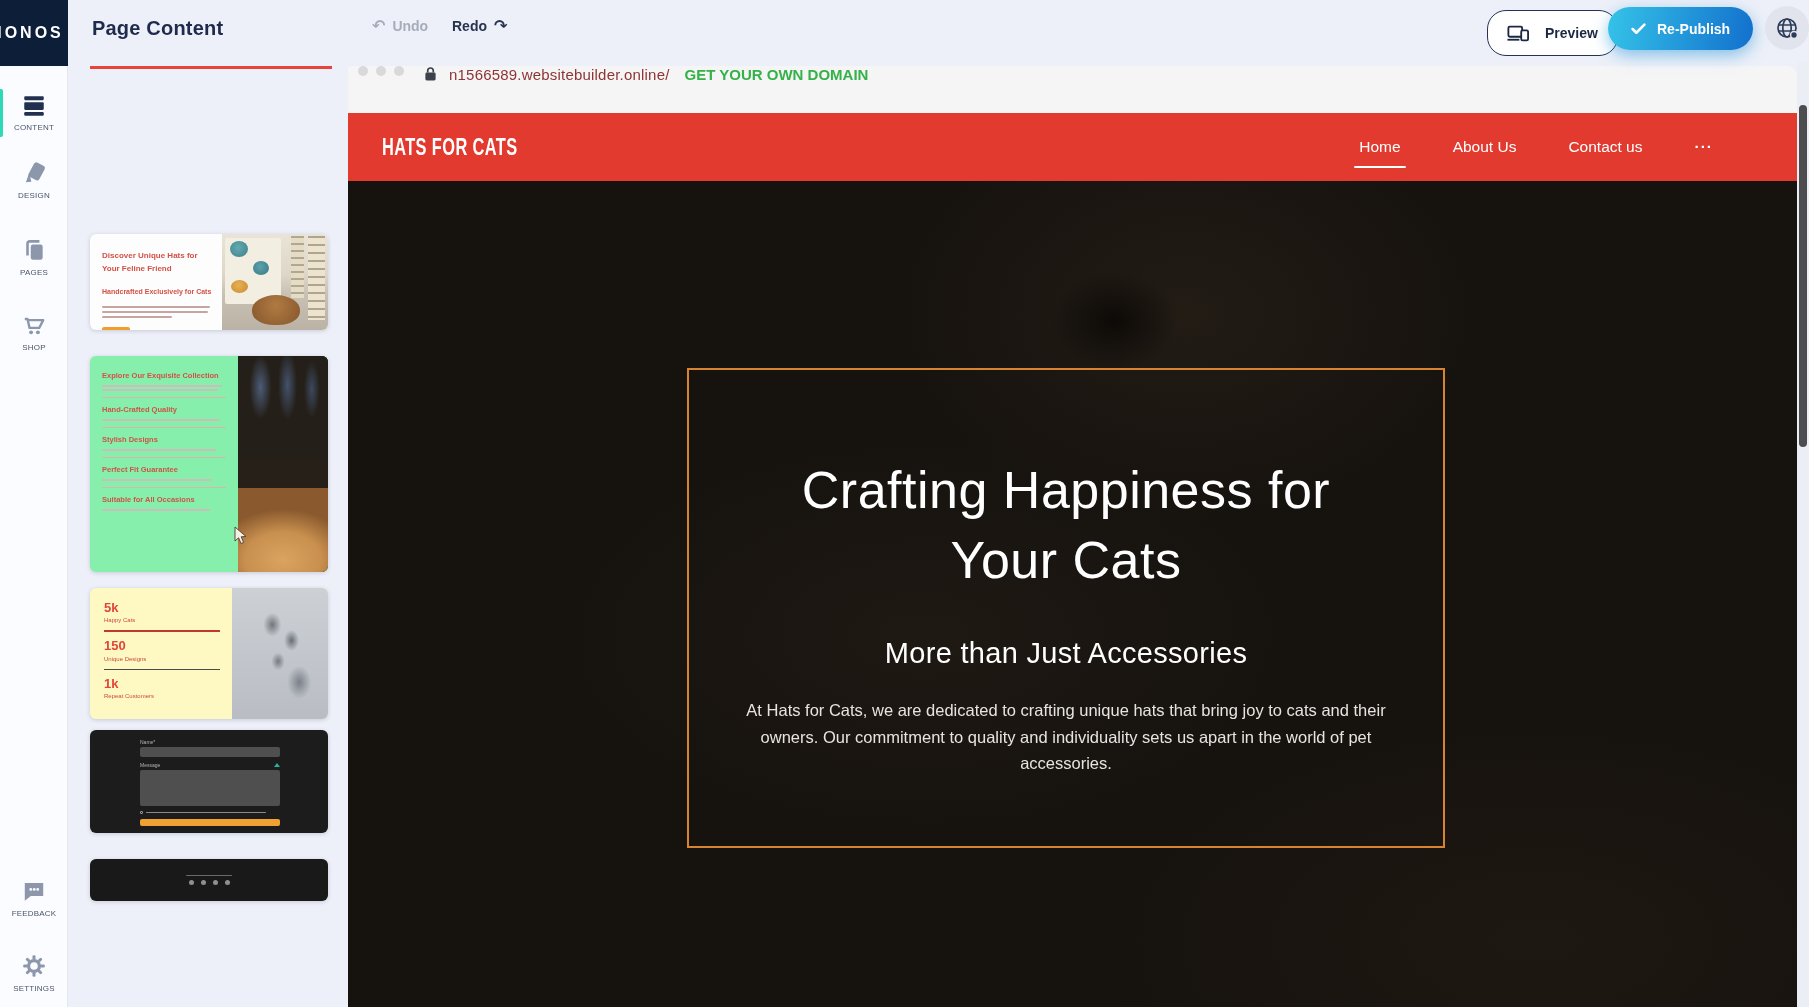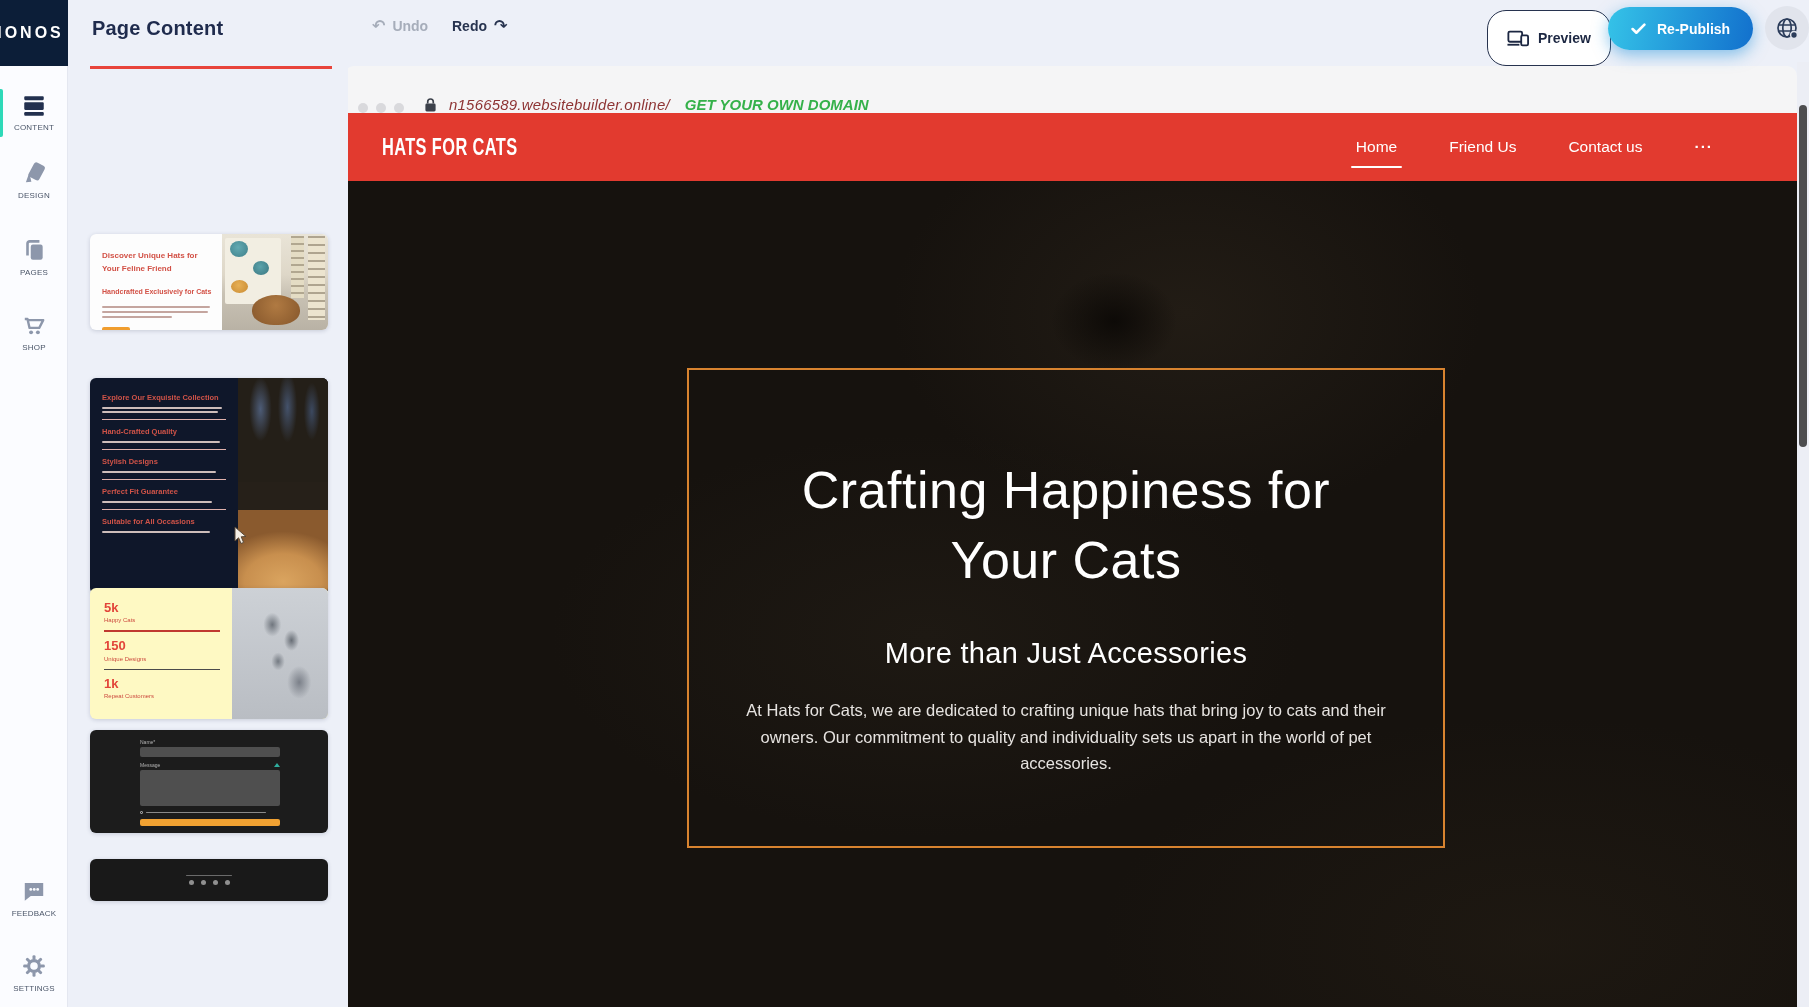--- a/index.html
+++ b/index.html
@@ -59,21 +59,21 @@
   .t2-dish  { position:absolute; left:9px; top:46px; width:17px; height:13px; border-radius:50%;
               background:radial-gradient(circle at 45% 40%, #e7b055, #c98a31); }
   .t2-strip { position:absolute; right:3px; top:2px; width:17px; height:84px; background:#ece4cf;
               background-image:repeating-linear-gradient(180deg, rgba(60,45,25,.35) 0 2px, transparent 2px 8px); }
   .t2-strip2{ position:absolute; right:24px; top:2px; width:13px; height:62px; background:#e4dcc4;
               background-image:repeating-linear-gradient(180deg, rgba(60,45,25,.3) 0 2px, transparent 2px 7px); }
   .t2-cat { position:absolute; left:30px; bottom:5px; width:48px; height:30px; border-radius:50% 50% 45% 45%;
             background:radial-gradient(circle at 50% 35%, #b07a42, #85562b); }
 
   
-  .t3 { top:378px; height:216px; background:#0f172a; }
+  .t3 { top:356px; height:216px; background:#86efac; }
   .t3-left { position:absolute; left:0; top:0; width:148px; height:100%; padding:15px 12px 0 12px; }
   .t3-h { font-size:7.5px; font-weight:700; color:#cf5348; }
   .t3-left .ph-line { background:#cdbdba; }
   .t3-div { height:1px; background:#e0b2ac; margin:6px 0 7px 0; }
   .t3-photo { position:absolute; right:0; top:0; width:90px; height:100%; background:#262019; }
   .t3-win { position:absolute; right:0; top:0; width:90px; height:104px;
             background:radial-gradient(14px 40px at 25% 30%, #4d5c77 0%, rgba(38,32,25,0) 80%),
                        radial-gradient(12px 44px at 55% 28%, #44526b 0%, rgba(38,32,25,0) 80%),
                        radial-gradient(10px 36px at 82% 32%, #3c4960 0%, rgba(38,32,25,0) 80%), #241f18; }
   .t3-fur { position:absolute; right:0; bottom:0; width:90px; height:84px;
@@ -114,36 +114,36 @@
   .t6-ico { width:5px; height:5px; border-radius:50%; background:#8f8f8f; }
   .t6 .ph-line { width:46px; height:1.5px; background:#6a6a6a; }
 
   
   .undo, .redo { position:absolute; top:18px; display:flex; align-items:center; gap:7px;
                  font-size:14px; cursor:pointer; z-index:25; }
   .undo { left:372px; color:#a6adba; font-weight:600; }
   .redo { left:452px; color:#27334f; font-weight:700; }
   .arrow-glyph { font-family:"DejaVu Sans", sans-serif; font-size:16px; line-height:1; }
 
-  .preview-btn { position:absolute; left:1487px; top:10px; height:56px; padding:0 19px;
+  .preview-btn { position:absolute; left:1487px; top:10px; height:46px; padding:0 19px;
                  border:1.6px solid #27334f; border-radius:19px; background:#fff;
-                 display:flex; align-items:center; gap:9px; font-size:14px; font-weight:700;
+                 display:flex; align-items:center; gap:16px; font-size:14px; font-weight:700;
                  color:#1c2742; cursor:pointer; z-index:25; }
   .republish-btn { position:absolute; left:1608px; top:7px; height:43px; padding:0 23px;
                  border-radius:22px; background:linear-gradient(100deg,#35c3e8 0%, #1270cd 100%);
                  color:#fff; font-size:14px; font-weight:700; display:flex; align-items:center;
                  gap:11px; box-shadow:0 5px 16px rgba(41,150,220,.55); cursor:pointer; z-index:25; }
   .globe-btn { position:absolute; left:1765px; top:6px; width:44px; height:44px; border-radius:50%;
                background:#e1e4ec; display:flex; align-items:center; justify-content:center;
                cursor:pointer; z-index:25; }
 
   
   .stage { position:absolute; left:344px; top:62px; width:1453px; height:945px; z-index:10; }
   .browserbar { position:absolute; left:0; top:4px; width:100%; height:47px; background:#f5f5f6;
-                border-radius:10px 10px 0 0; display:flex; align-items:flex-end; padding:0 14px;font-style:italic; }
+                border-radius:10px 10px 0 0; display:flex; align-items:flex-start; padding:0 14px; }
   .dot { width:10px; height:10px; border-radius:50%; background:#d9d9dc; margin-right:8px; }
   .dot:nth-of-type(3){ margin-right:20px; }
   .lock { margin-right:12px; display:flex; }
   .url { font-size:15px; color:#8e3434; letter-spacing:.2px; }
   .domain-cta { margin-left:15px; font-size:15px; font-weight:700; color:#35b14a; cursor:pointer; }
 
   .siteheader { position:absolute; left:0; top:51px; width:100%; height:68px; background:#e23a2f;
                 display:flex; align-items:center; padding:0 38px; }
   .site-logo { color:#fff; font-size:21px; font-weight:800; letter-spacing:.5px;
                transform:scaleX(.78) scaleY(1.12); transform-origin:left center; white-space:nowrap; }
@@ -406,21 +406,21 @@
         </svg>
       </span>
       <span class="url">n1566589.websitebuilder.online/</span>
       <span class="domain-cta">GET YOUR OWN DOMAIN</span>
     </div>
 
     <div class="siteheader">
       <div class="site-logo">HATS FOR CATS</div>
       <nav class="site-nav">
         <span class="nav-item active">Home</span>
-        <span class="nav-item">Friend Us</span>
+        <span class="nav-item">About Us</span>
         <span class="nav-item">Contact us</span>
         <span class="nav-item nav-more">···</span>
       </nav>
     </div>
 
     <div class="hero">
       <div class="selection">
         <div class="sel-inner">
           <div class="hero-title">
             <div>Crafting Happiness for</div>

